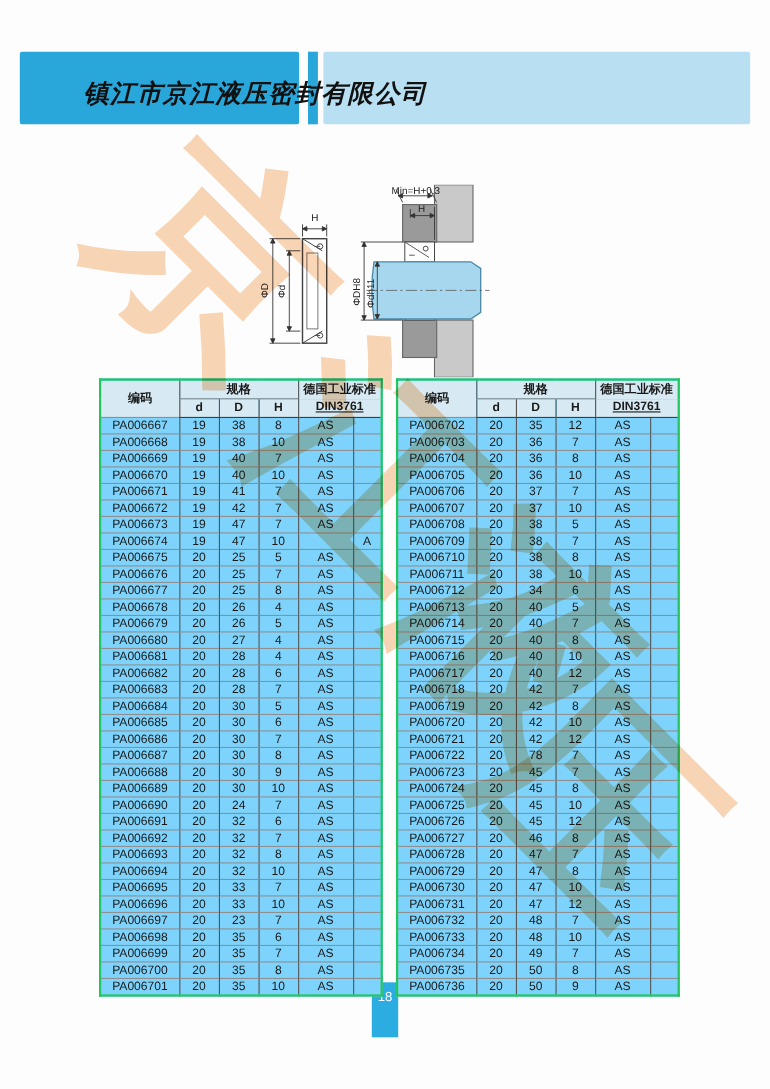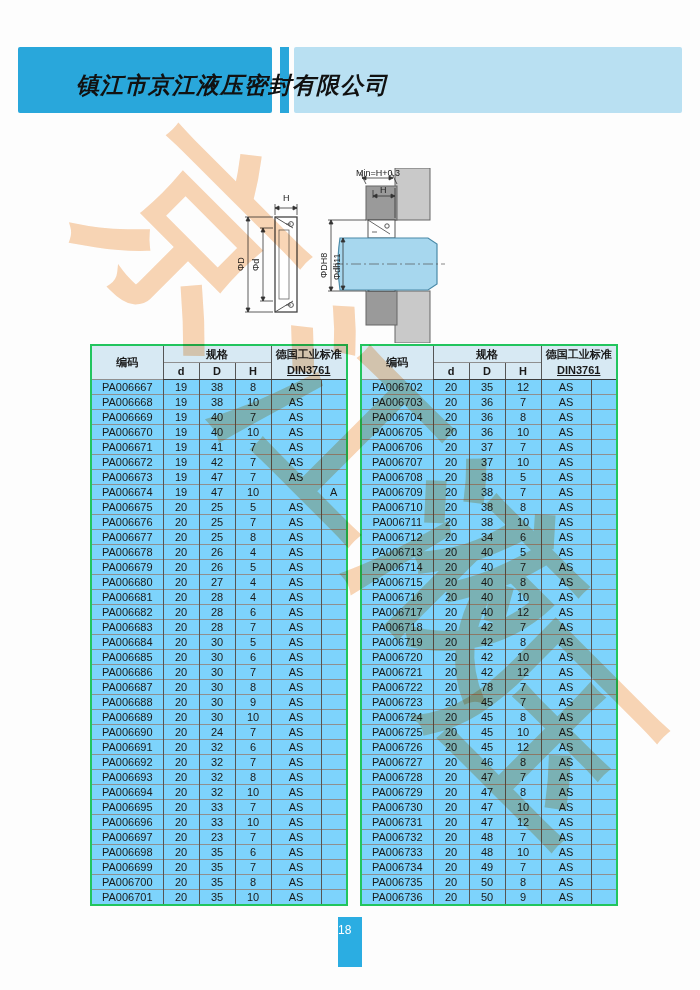--- a/index.html
+++ b/index.html
@@ -34,21 +34,21 @@
   .spec-table.right{left:360px;}
   .spec-table th,.spec-table td{border-left:1px solid #555;border-top:1px solid #8f8f8f;
       padding:0;text-align:center;color:#1a1a1a;overflow:hidden;white-space:nowrap;}
   .spec-table th{background:#d7e9f3;font-size:11px;font-weight:bold;height:16px;line-height:15px;}
   .spec-table td{font-size:11px;height:14px;line-height:13px;}
   .spec-table .no-top{border-top:none;text-decoration:underline;}
   .spec-table thead tr:last-child th{border-bottom:1.5px solid #3d3d3d;}
 
   
   .page-badge{position:absolute;left:338px;top:893px;width:24px;height:50px;background:#2bade2;
-      color:#fff;font-size:12px;text-align:left;line-height:12px;padding-top:7px;box-sizing:border-box;margin-top:24px;}
+      color:#fff;font-size:12px;text-align:center;line-height:12px;padding-top:7px;box-sizing:border-box;}
 </style>
 </head>
 <body>
 
 <div id="page">
 
   <div class="band-dark"></div>
   <div class="band-stripe"></div>
   <div class="band-light"></div>
   <div class="company">镇江市京江液压密封有限公司</div>

